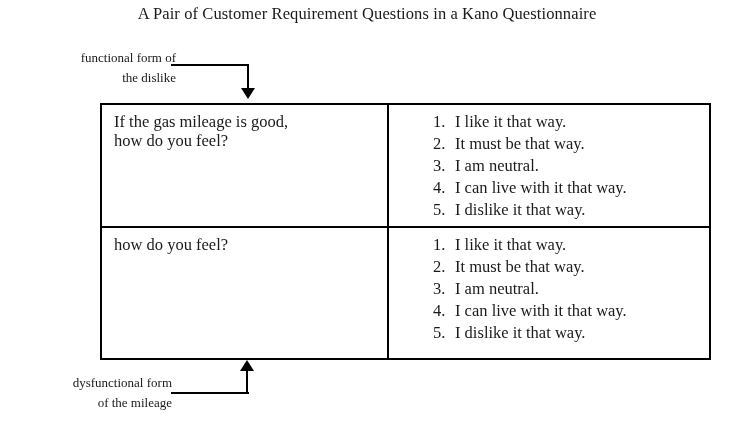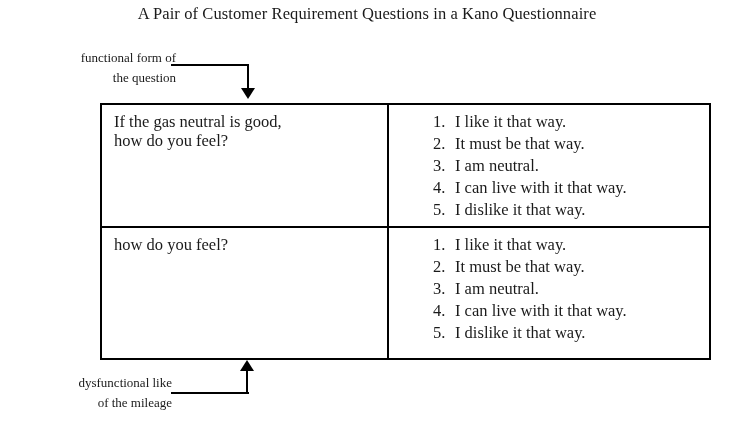--- a/index.html
+++ b/index.html
@@ -152,39 +152,39 @@
 </style>
 </head>
 <body>
 
 <div id="figure-root">
 
   <div id="figure-title">A Pair of Customer Requirement Questions in a Kano Questionnaire</div>
 
   <div id="label-functional" class="callout-label">
     <span class="callout-line1">functional form of</span>
-    <span class="callout-line2">the question</span>
+    <span class="callout-line2">the dislike</span>
   </div>
   <div id="leader-top-h" class="leader-h"></div>
   <div id="leader-top-v" class="leader-v"></div>
   <div id="arrow-top-head" class="arrow-head down"></div>
 
   <div id="label-dysfunctional" class="callout-label">
-    <span class="callout-line1">dysfunctional like</span>
+    <span class="callout-line1">dysfunctional form</span>
     <span class="callout-line2">of the mileage</span>
   </div>
   <div id="leader-bot-h" class="leader-h"></div>
   <div id="leader-bot-v" class="leader-v"></div>
   <div id="arrow-bot-head" class="arrow-head up"></div>
 
   <div id="kano-table">
 
     <div id="kano-row-functional" class="kano-row">
       <div class="cell-question">
-        <span class="q-line">If the gas neutral is good,</span>
+        <span class="q-line">If the gas mileage is good,</span>
         <span class="q-line">how do you feel?</span>
       </div>
       <div class="cell-answers">
         <ul class="answer-list">
           <li class="answer-item">
             <span class="answer-num">1.</span><span class="answer-text">I like it that way.</span>
           </li>
           <li class="answer-item">
             <span class="answer-num">2.</span><span class="answer-text">It must be that way.</span>
           </li>

